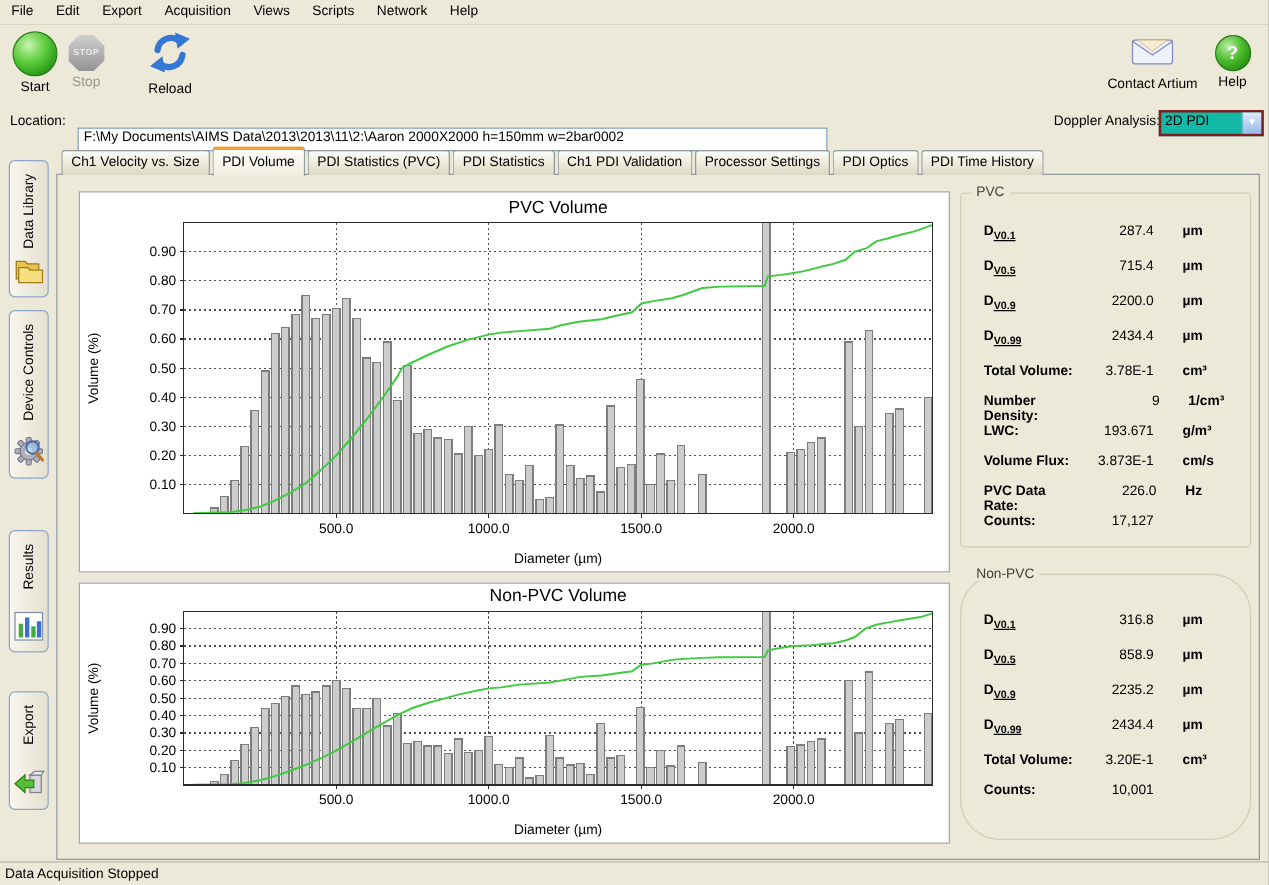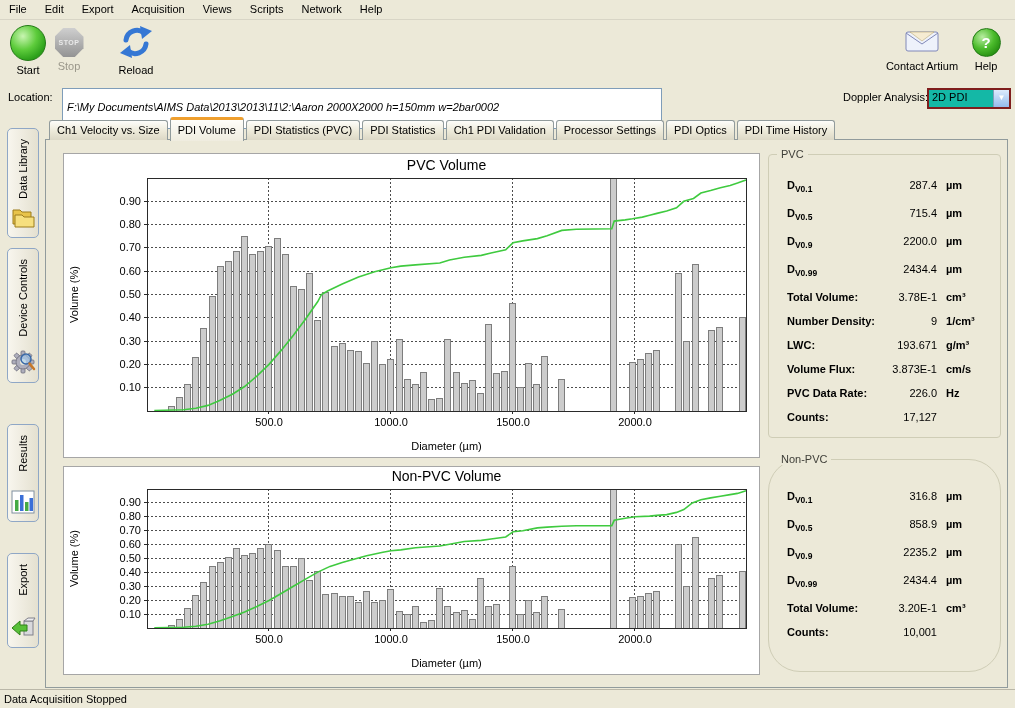--- a/index.html
+++ b/index.html
@@ -27,23 +27,23 @@
            display:flex;align-items:center;justify-content:center;}
   .stop-txt{font-size:7px;font-weight:bold;color:#e9e9e9;letter-spacing:.5px;}
   .ic-help{width:27px;height:27px;margin-top:3px;border-radius:50%;
            background:radial-gradient(circle at 35% 30%,#b9eda2,#4cbc2c 45%,#2a9414 75%,#1c7a0c);
            border:1px solid #237a16;color:#fff;font-weight:bold;font-size:15px;
            display:flex;align-items:center;justify-content:center;}
 
   
   #locrow{position:absolute;left:0;top:86px;width:100%;height:25px;}
   .loc-label{position:absolute;left:8px;top:5px;}
-  .loc-input{position:absolute;left:62px;top:2px;width:590px;height:15px;
-             background:#fff;border:1px solid #7f9db9;padding:12px 4px;
-             white-space:nowrap;overflow:hidden;cursor:text;font-style:italic;}
+  .loc-input{position:absolute;left:62px;top:16px;width:590px;height:15px;
+             background:#fff;border:1px solid #7f9db9;padding:1px 4px;
+             white-space:nowrap;overflow:hidden;cursor:text;}
   .dop-label{position:absolute;left:843px;top:5px;}
   .dropdown{position:absolute;left:927px;top:2px;width:80px;height:17px;
             background:#14b8a6;border:2px solid #7f1d1d;display:flex;cursor:default;}
   .dd-value{flex:1;padding:1px 3px;white-space:nowrap;overflow:hidden;}
   .dd-btn{width:15px;background:linear-gradient(#dcebfd,#94bbec);
           border-left:1px solid #7f9db9;color:#fff;font-size:8px;line-height:15px;
           text-align:center;}
 
   
   #sidebar{position:absolute;left:0;top:111px;width:45px;height:579px;}
@@ -73,23 +73,23 @@
   #chart2{left:17px;top:326px;height:207px;}
 
   
   .groupbox{position:absolute;left:722px;width:233px;box-sizing:border-box;
             border:1px solid #cfcdb6;border-radius:4px;}
   .gb-title{position:absolute;top:-7px;left:8px;background:#ece9d8;
             padding:0 4px;color:#40403a;}
   .stat-row{display:flex;align-items:baseline;padding:0 10px 0 18px;height:24px;}
   .stat-row.drow{height:28px;}
   .lbl{font-weight:bold;}
-  .sub{font-size:8.5px;font-weight:bold;vertical-align:-3px;}
+  .sub{font-size:8.5px;font-weight:bold;vertical-align:-3px;text-decoration:underline;}
   .val{margin-left:auto;text-align:right;min-width:62px;}
-  .unit{width:44px;margin-left:9px;font-weight:bold;}
+  .unit{width:44px;margin-left:23px;font-weight:bold;}
 
   
   #statusbar{position:absolute;left:0;top:689px;width:100%;height:19px;
              border-top:1px solid #bab7a8;padding:3px 0 0 4px;box-sizing:border-box;}
 </style>
 </head>
 <body>
 
 <div id="app">
   <div id="menubar">

